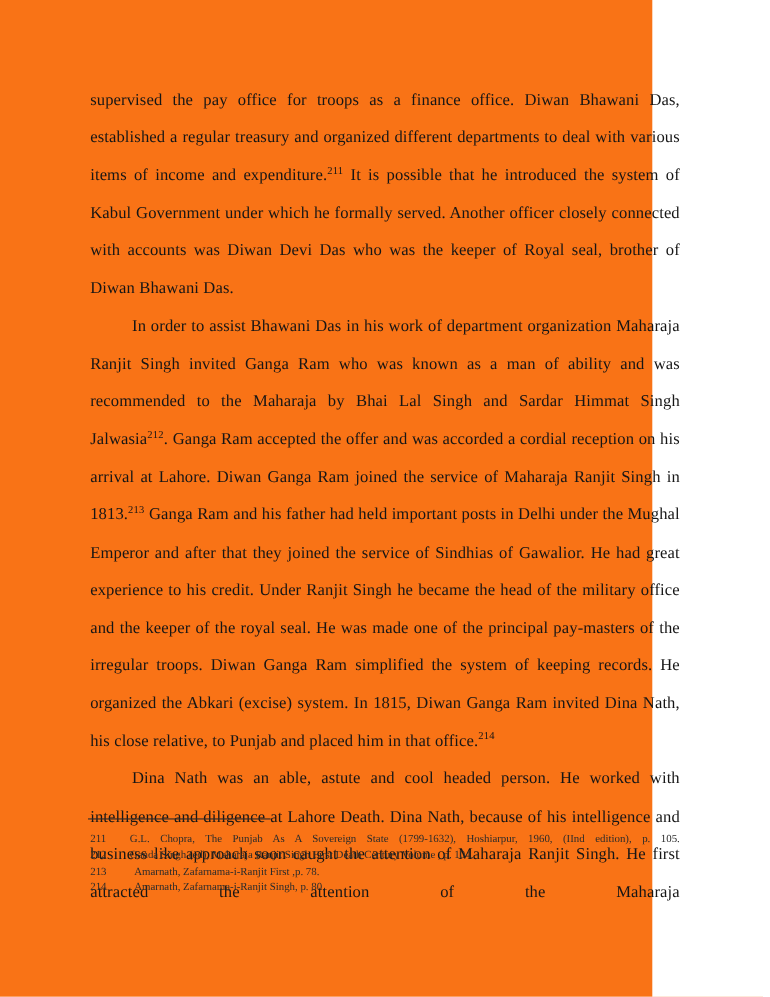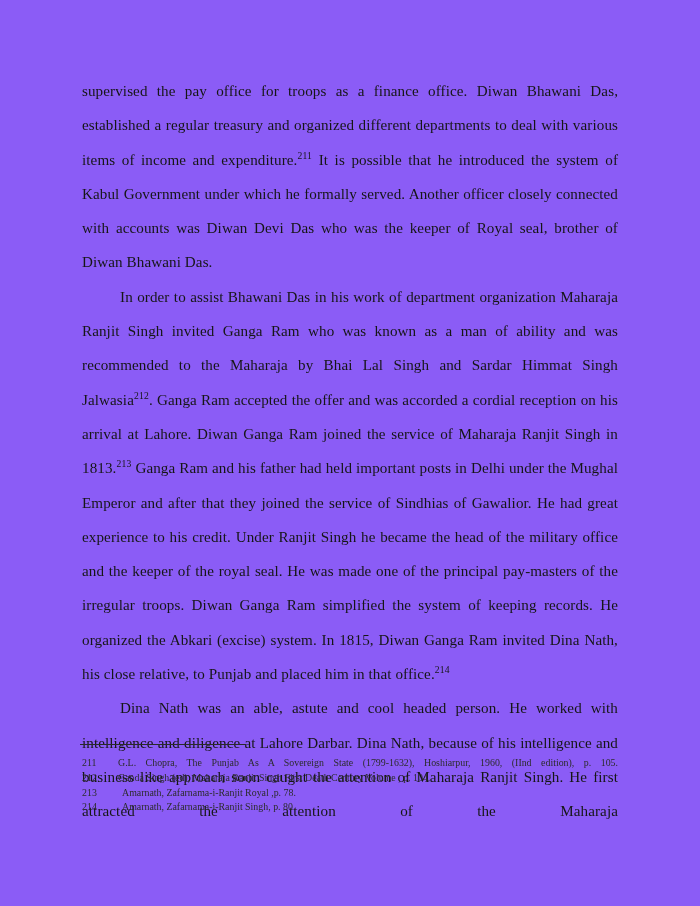--- a/index.html
+++ b/index.html
@@ -14,23 +14,23 @@
     font-family: "Liberation Serif", "DejaVu Serif", serif;
     color: #1a1a1a;
     position: relative;
     overflow: hidden;
   }
 
   #page {
     position: absolute;
     left: 0;
     top: 0;
-    width: 700px;
+    width: 593px;
     height: 906px;
-    background: #8b5cf6;
+    background: #f97316;
   }
 
   
   #body-text {
     position: absolute;
     left: 82px;
     top: 74px;
     width: 536px;
   }
 
@@ -114,40 +114,40 @@
   }
 </style>
 </head>
 <body style="background: rgb(255, 255, 255);">
 
 <div id="page">
 
   <div id="body-text">
     <p class="para">supervised the pay office for troops as a finance office. Diwan Bhawani Das, established a regular treasury and organized different departments to deal with various items of income and expenditure.<sup class="fn">211</sup> It is possible that he introduced the system of Kabul Government under which he formally served. Another officer closely connected with accounts was Diwan Devi Das who was the keeper of Royal seal, brother of Diwan Bhawani Das.</p>
     <p class="para indent">In order to assist Bhawani Das in his work of department organization Maharaja Ranjit Singh invited Ganga Ram who was known as a man of ability and was recommended to the <span class="it">Maharaja</span> by Bhai Lal Singh and Sardar Himmat Singh Jalwasia<sup class="fn">212</sup>. Ganga Ram accepted the offer and was accorded a cordial reception on his arrival at Lahore. Diwan Ganga Ram joined the service of Maharaja Ranjit Singh in 1813.<sup class="fn">213</sup> Ganga Ram and his father had held important posts in Delhi under the Mughal Emperor and after that they joined the service of Sindhias of Gawalior. He had great experience to his credit. Under Ranjit Singh he became the head of the military office and the keeper of the royal seal. He was made one of the principal pay-masters of the irregular troops. Diwan Ganga Ram simplified the system of keeping records. He organized the <span class="it">Abkari</span> (excise) system. In 1815, Diwan Ganga Ram invited Dina Nath, his close relative, to Punjab and placed him in that office.<sup class="fn">214</sup></p>
-    <p class="para indent justify-last">Dina Nath was an able, astute and cool headed person. He worked with intelligence and diligence at Lahore <span class="it">Darbar.</span> Dina Nath, because of his intelligence and business like approach soon caught the attention of Maharaja Ranjit Singh. He first attracted the attention of the <span class="it">Maharaja</span></p>
+    <p class="para indent justify-last">Dina Nath was an able, astute and cool headed person. He worked with intelligence and diligence at Lahore <span class="it">Death.</span> Dina Nath, because of his intelligence and business like approach soon caught the attention of Maharaja Ranjit Singh. He first attracted the attention of the <span class="it">Maharaja</span></p>
   </div>
 
   <div id="footnote-sep"></div>
 
   <div id="footnotes">
 
     <div class="fnote">
       <span class="fn-num">211</span>
       <span class="fn-body stretch">G.L. Chopra, <span class="it">The Punjab As A Sovereign State (1799-1632),</span> Hoshiarpur, 1960, (IInd edition), p. 105.</span>
     </div>
 
     <div class="fnote">
       <span class="fn-num">212</span>
       <span class="fn-body jl">Ganda Singh (ed), <span class="it">Maharaja Ranjit Singh First Death Century Volume</span> , p. 104.</span>
     </div>
 
     <div class="fnote">
       <span class="fn-num">213</span>
-      <span class="fn-body jl pad">Amarnath, <span class="it">Zafarnama-i-Ranjit Royal</span> ,p. 78.</span>
+      <span class="fn-body jl pad">Amarnath, <span class="it">Zafarnama-i-Ranjit First</span> ,p. 78.</span>
     </div>
 
     <div class="fnote">
       <span class="fn-num">214</span>
       <span class="fn-body jl pad">Amarnath, <span class="it">Zafarnama-i-Ranjit Singh,</span> p. 80.</span>
     </div>
 
   </div>
 
 </div>

